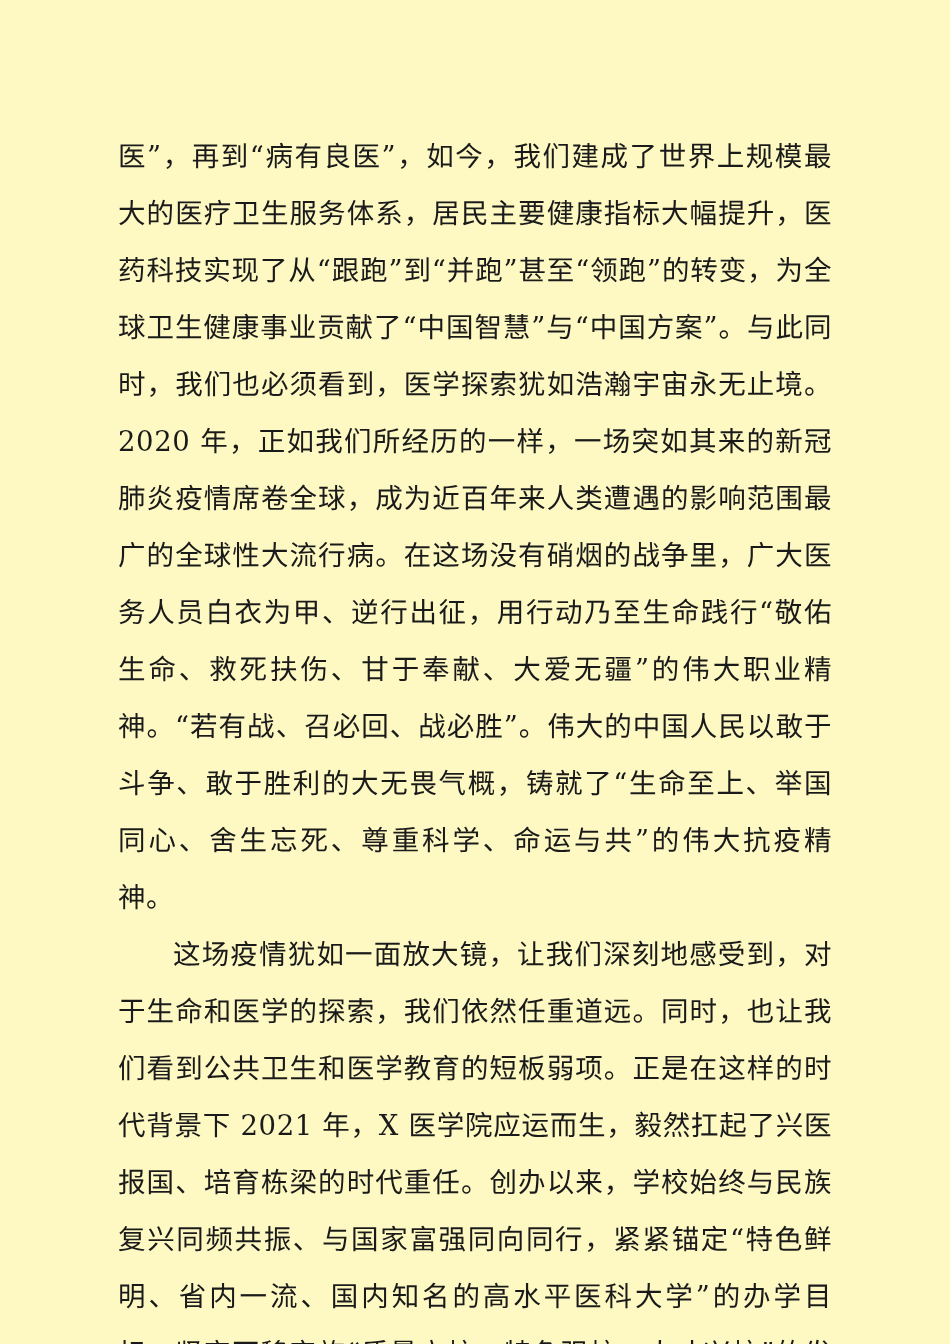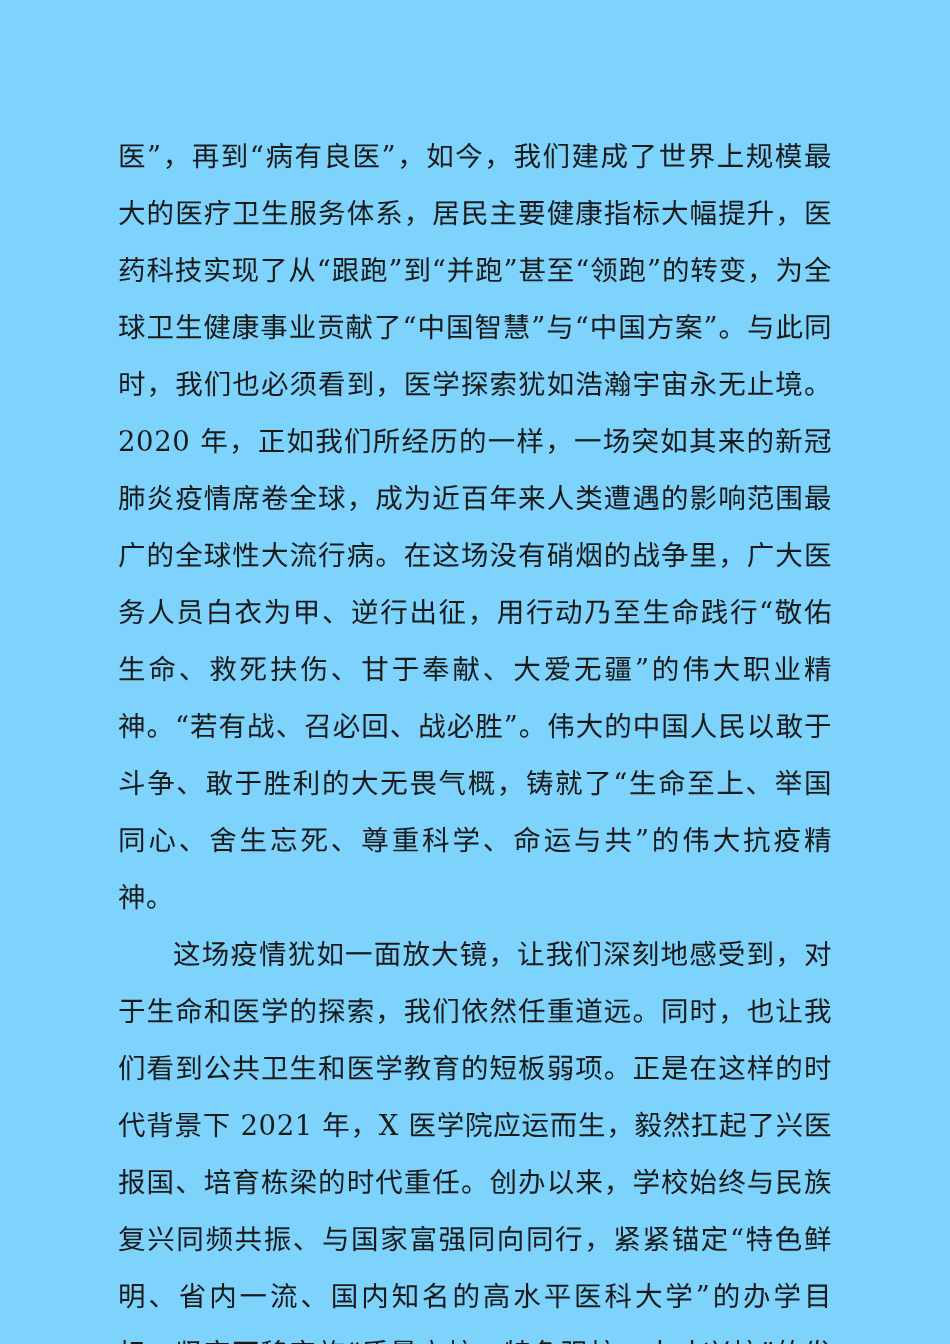--- a/index.html
+++ b/index.html
@@ -11,21 +11,21 @@
 
   body {
     font-family: "DejaVu Serif", "Liberation Serif", serif;
   }
 
   #page {
     position: relative;
     width: 950px;
     height: 1344px;
     margin: 0 auto;
-    background: #7dd3fc;
+    background: #fef9c3;
     overflow: hidden;
     box-sizing: border-box;
   }
 
   #doc-body {
     position: absolute;
     left: 118px;
     top: 128px;
     width: 714px;
   }

